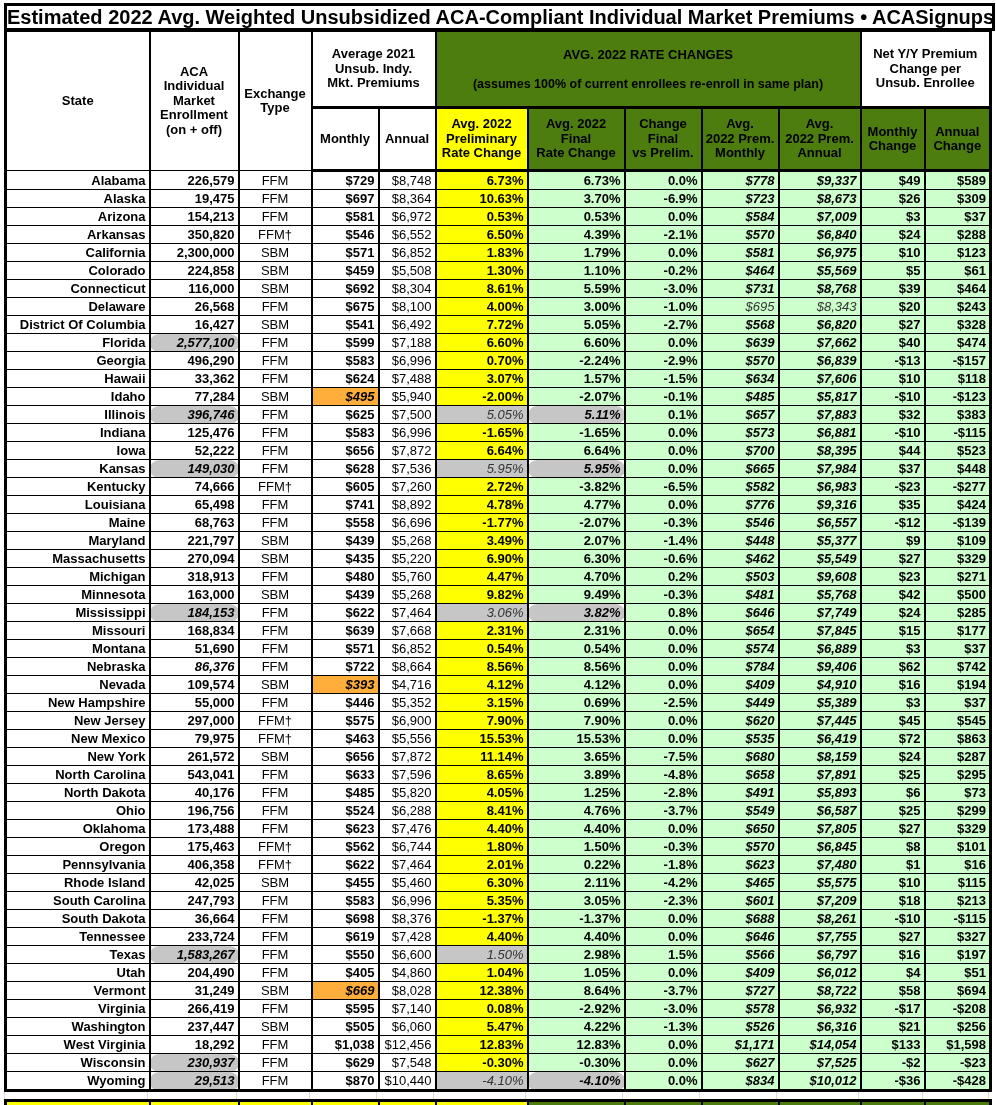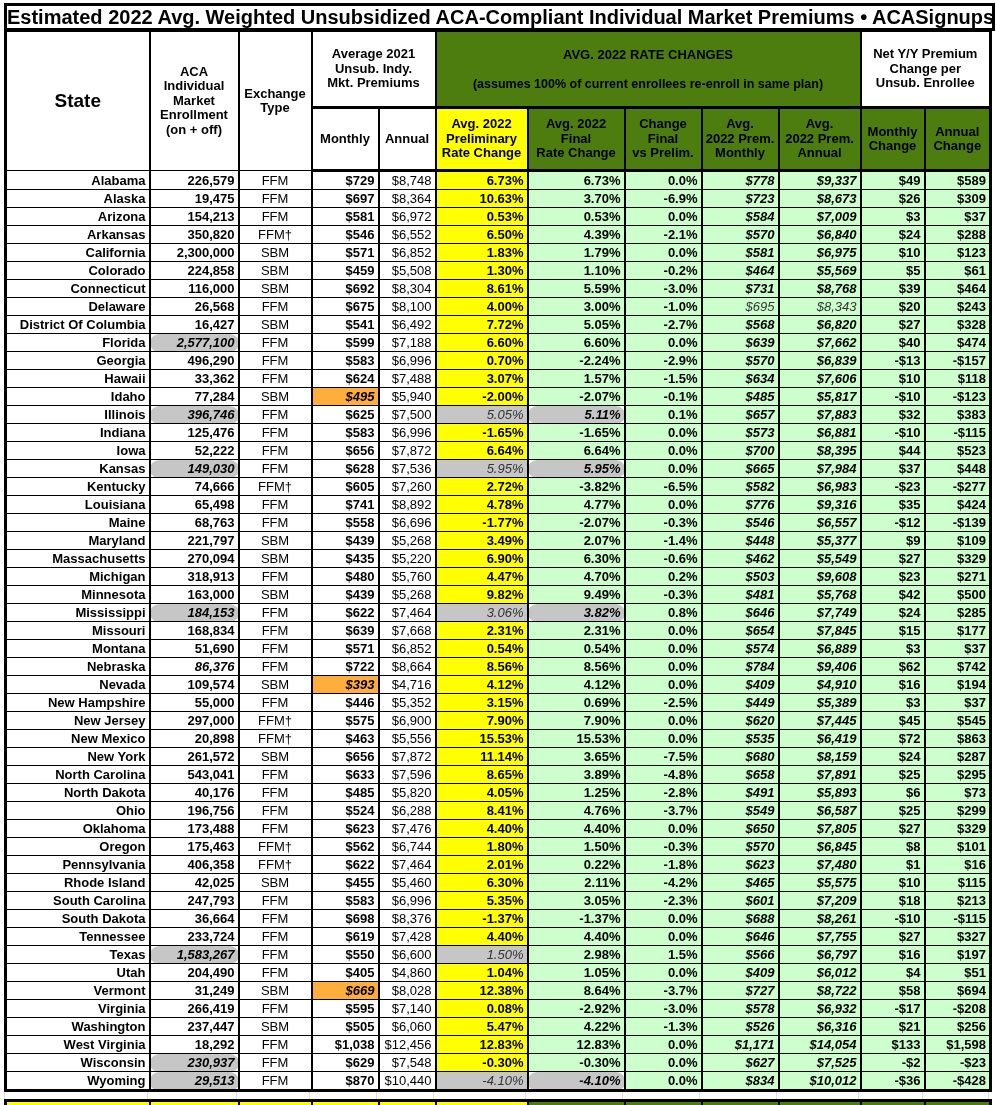--- a/index.html
+++ b/index.html
@@ -21,21 +21,21 @@
   table.grid col:nth-child(12){width:66px}
   table.main{border:3px solid #000;border-top:0;}
   table.totals{border:3px solid #000;}
   table.grid th,table.grid td{border-left:2px solid #000;border-right:2px solid #000;
     border-top:1px solid #000;border-bottom:1px solid #000;overflow:hidden;}
   thead th{white-space:pre-line;text-align:center;vertical-align:middle;font-weight:bold;
     font-size:13px;line-height:1.12;padding:1px 1px;}
   thead tr.h1 th{height:52px;}
   thead tr.h2 th{height:58px;border-bottom:3px solid #000;}
   thead th.span2{border-bottom:3px solid #000;}
-  th.h-state{font-size:19px;}
+  th.h-state{font-size:13px;}
   .bg-y{background:#FFFF00;}
   .bg-g{background:#4d7c0f;}
   .rates-sub{font-size:12.5px;}
   tbody.rows td{height:17px;font-size:13px;font-weight:bold;padding:0 3px;text-align:right;white-space:nowrap;}
   .c-state{padding-right:5px;}
   .c-exch{text-align:center !important;font-weight:normal !important;}
   .c-a21{font-weight:normal !important;}
   .c-prelim{background:#FFFF00;}
   .c-final,.c-chg,.c-pm,.c-pa,.c-mc,.c-ac{background:#CCFFCC;}
   .c-pm,.c-pa{font-style:italic;}
@@ -547,21 +547,21 @@
         <td class="c-prelim">7.90%</td>
         <td class="c-final">7.90%</td>
         <td class="c-chg">0.0%</td>
         <td class="c-pm">$620</td>
         <td class="c-pa">$7,445</td>
         <td class="c-mc">$45</td>
         <td class="c-ac">$545</td>
       </tr>
       <tr>
         <td class="c-state">New Mexico</td>
-        <td class="c-enroll">20,898</td>
+        <td class="c-enroll">79,975</td>
         <td class="c-exch">FFM†</td>
         <td class="c-m21">$463</td>
         <td class="c-a21">$5,556</td>
         <td class="c-prelim">15.53%</td>
         <td class="c-final">15.53%</td>
         <td class="c-chg">0.0%</td>
         <td class="c-pm">$535</td>
         <td class="c-pa">$6,419</td>
         <td class="c-mc">$72</td>
         <td class="c-ac">$863</td>

